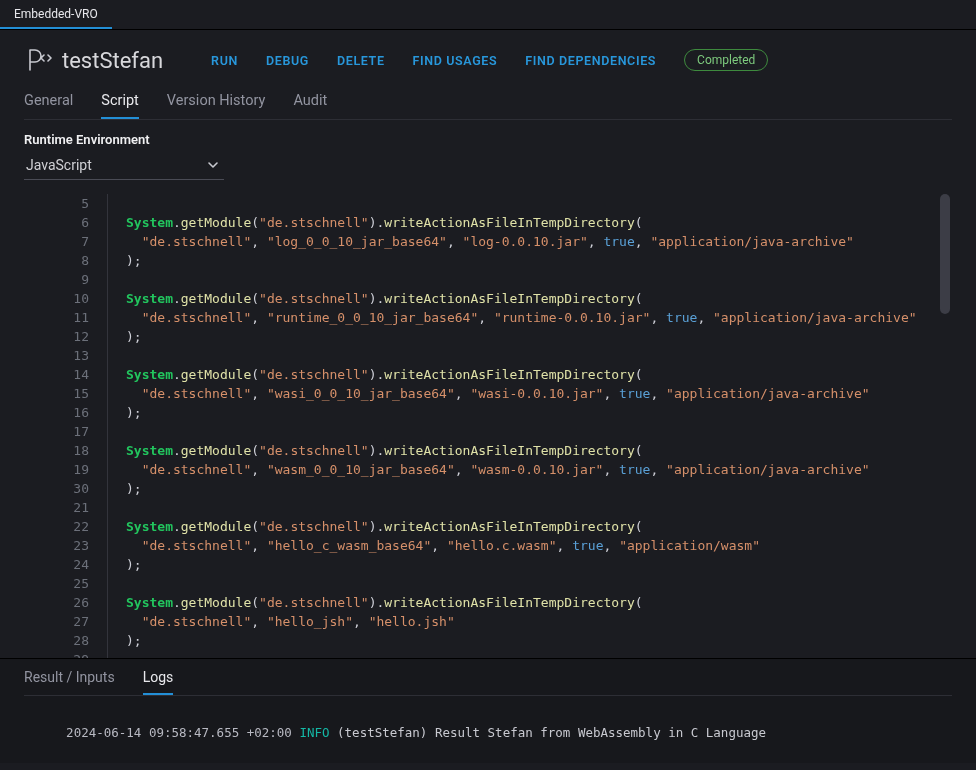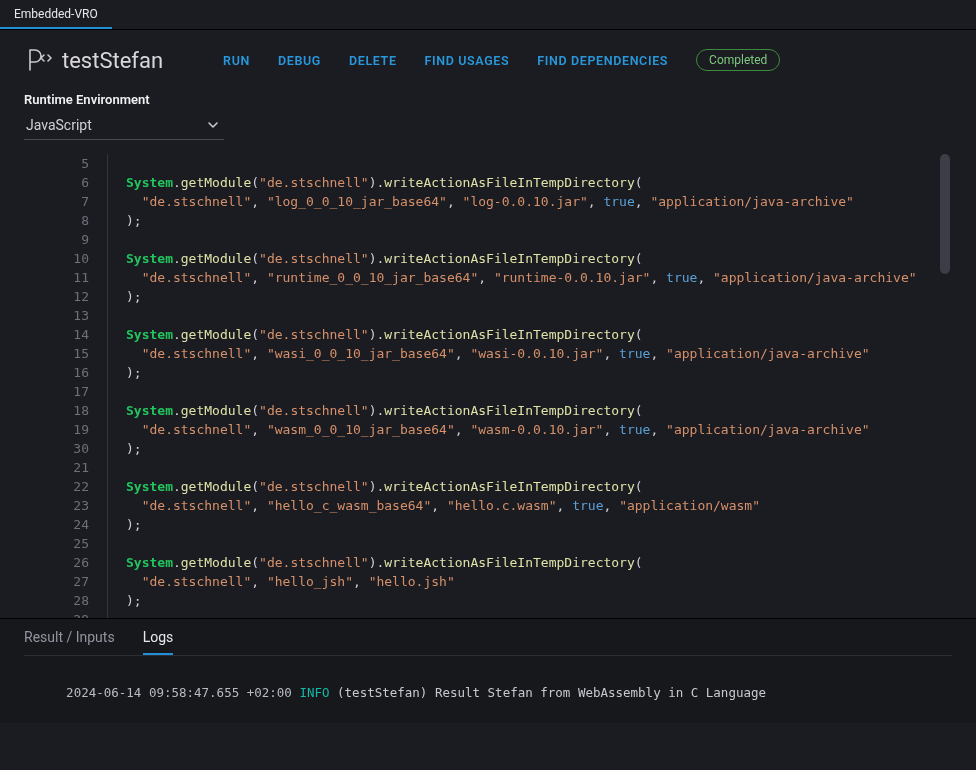--- a/index.html
+++ b/index.html
@@ -42,21 +42,21 @@
   .title-group svg { flex: none; }
   .title-text {
     font-size: 22px;
     font-weight: 400;
     color: #d8d8dc;
   }
   .actions {
     display: flex;
     align-items: center;
     gap: 28px;
-    margin-left: 32px;
+    margin-left: 20px;
   }
   .action-link {
     font-size: 12.5px;
     font-weight: 600;
     letter-spacing: .05em;
     color: #2897db;
     cursor: pointer;
   }
   .badge {
     border: 1px solid #3e8a3e;
@@ -197,20 +197,26 @@
     <div class="actions">
       <span class="action-link">RUN</span>
       <span class="action-link">DEBUG</span>
       <span class="action-link">DELETE</span>
       <span class="action-link">FIND USAGES</span>
       <span class="action-link">FIND DEPENDENCIES</span>
       <span class="badge">Completed</span>
     </div>
   </div>
 
+  <div class="sub-tabs">
+    <div class="sub-tab">General</div>
+    <div class="sub-tab active">Script</div>
+    <div class="sub-tab">Version History</div>
+    <div class="sub-tab">Audit</div>
+  </div>
 
   <div class="runtime-block">
     <div class="runtime-label">Runtime Environment</div>
     <div class="runtime-select">
       <span>JavaScript</span>
       <svg width="14" height="14" viewBox="0 0 14 14">
         <path d="M3 5 l4 4 l4 -4" fill="none" stroke="#c8c9d0" stroke-width="1.6" stroke-linecap="round" stroke-linejoin="round"></path>
       </svg>
     </div>
   </div>

